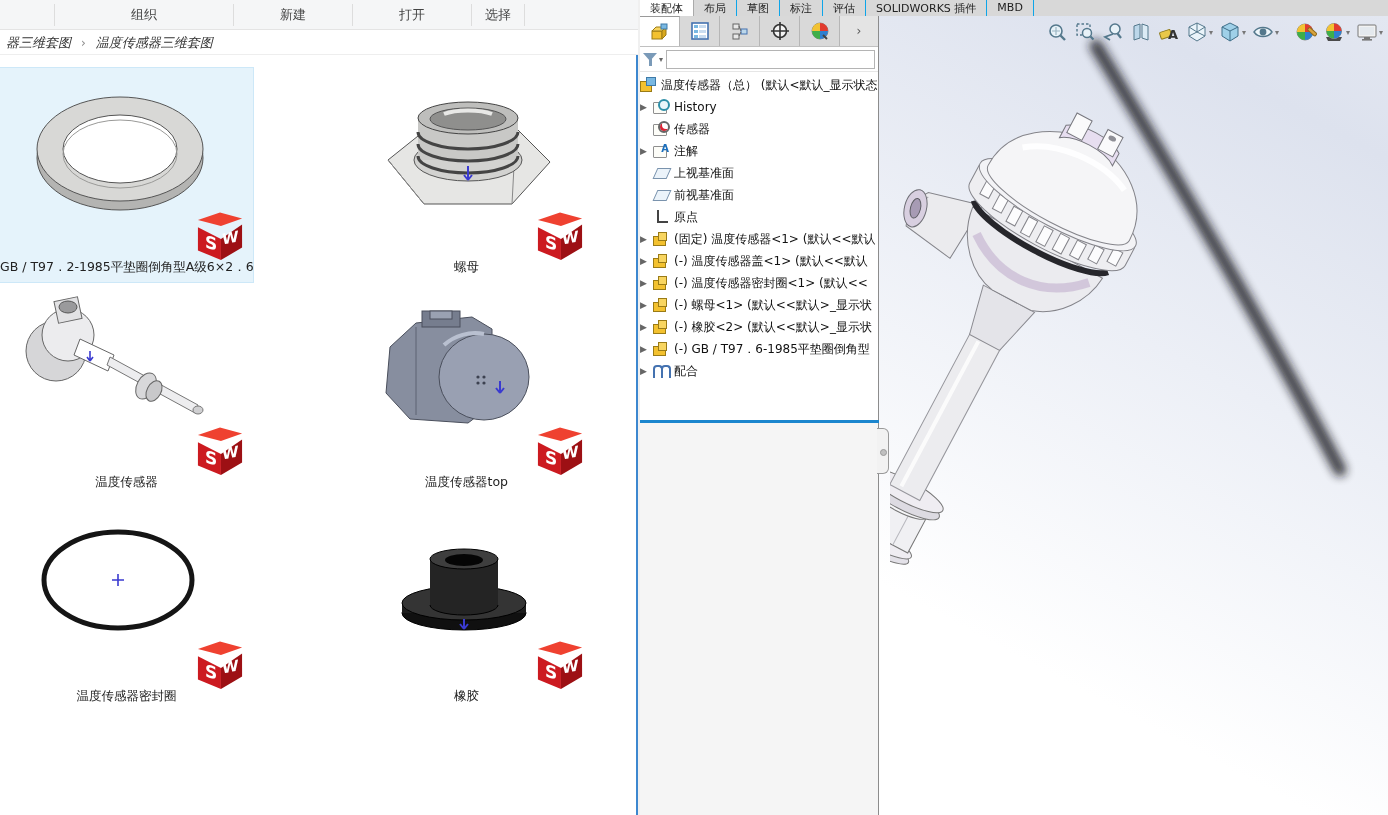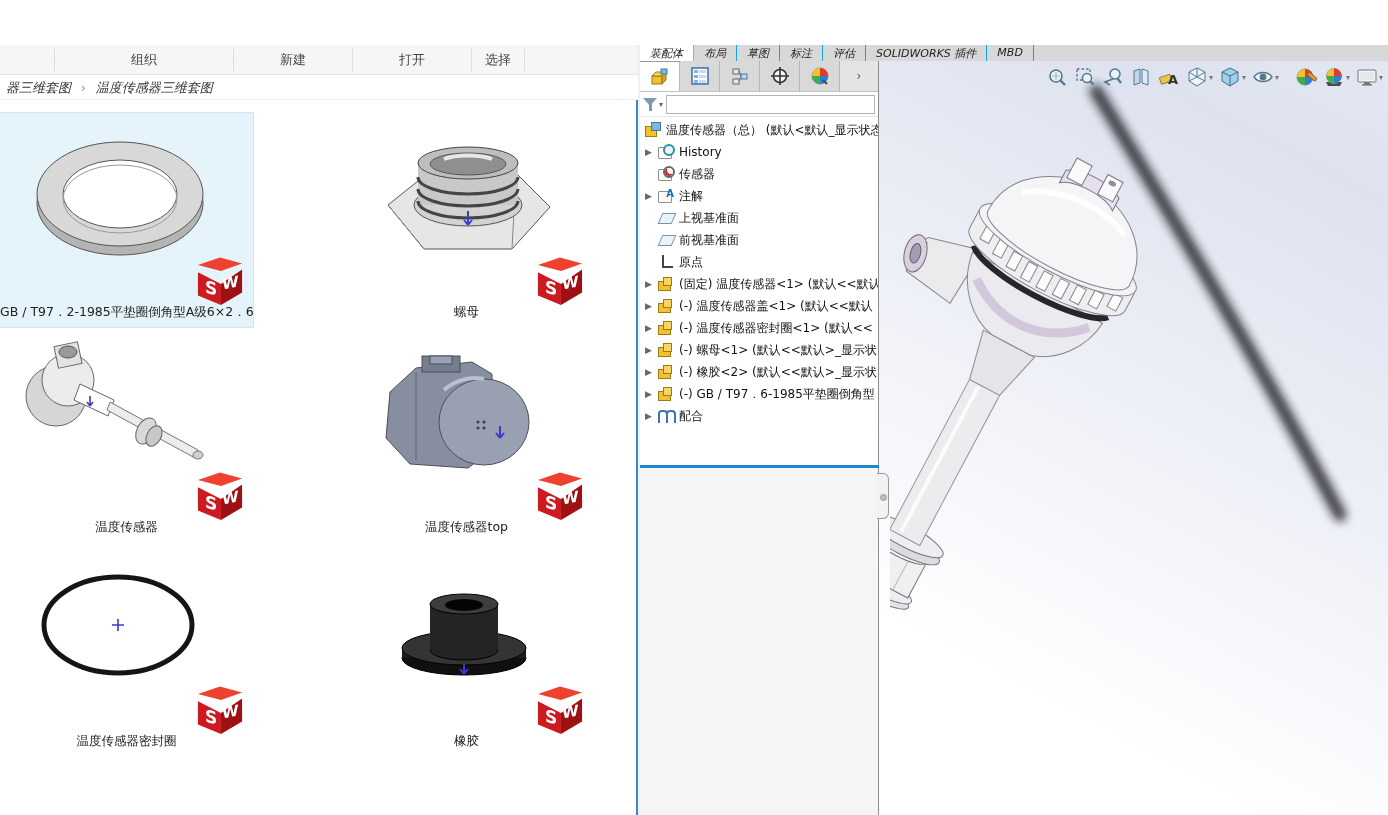--- a/index.html
+++ b/index.html
@@ -1,18 +1,18 @@
 <!DOCTYPE html>
 <html><head>
 <meta charset="utf-8">
 <style>
   * { margin:0; padding:0; box-sizing:border-box; }
   html,body { width:1388px; height:815px; overflow:hidden;
     font-family:"DejaVu Sans","Liberation Sans",sans-serif; }
-  .screen { position:relative; width:1388px; height:679px; background:#fde047;margin-top:45px; }
+  .screen { position:relative; width:1388px; height:679px; background:#fde047; }
 
   
   .explorer { position:absolute; left:0; top:0; width:640px; height:815px; background:#fff; }
   .exp-toolbar { position:absolute; left:0; top:0; width:640px; height:30px;
     background:#f5f6f7; border-bottom:1px solid #e4e4e4; display:flex; align-items:center;
     font-size:13px; color:#444; }
   .exp-tb-spacer { width:54px; height:100%; }
   .exp-sep { width:1px; height:22px; background:#ddd; }
   .exp-tb-item { flex:0 0 auto; text-align:center; cursor:default; padding:0 8px; }
   .w1{width:178px}.w2{width:118px}.w3{width:118px}.w4{width:52px}
@@ -42,21 +42,21 @@
     font-size:15px; transform:skewY(-12deg); }
 
   .exp-accent-border { position:absolute; left:636px; top:55px; width:2px; height:760px;
     background:#3c87cf; }
   .exp-right-edge { position:absolute; left:638px; top:0; width:2px; height:815px;
     background:#f0f0f0; }
 
   
   .sw-app { position:absolute; left:640px; top:0; width:748px; height:815px; background:#fff; }
   .cm-strip { position:absolute; left:0; top:0; width:748px; height:16px; background:#d8d8d8; }
-  .cm-tabs { position:absolute; left:0; top:0; height:16px; display:flex; font-size:11px; color:#222;font-style:italic; }
+  .cm-tabs { position:absolute; left:0; top:0; height:16px; display:flex; font-size:11px; color:#222; }
   .cm-tab { padding:1px 10px 0; border-right:1px solid #0ea5e9; background:#d8d8d8;
     white-space:nowrap; cursor:default; }
   .cm-tab.active { background:#fff; border-right:1px solid #aaa; }
 
   .viewport { position:absolute; left:0; top:16px; width:748px; height:799px;
     background:linear-gradient(28deg,#ffffff 30%,#eceff6 62%,#dde2ee 88%,#e3e7f1 100%); }
 
   
   .hud { position:absolute; top:4px; right:4px; display:flex; align-items:center; gap:4px; }
   .hud-btn { display:flex; align-items:center; padding:1px; }
@@ -74,21 +74,21 @@
   .fm-chevron { flex:1; display:flex; align-items:center; justify-content:center;
     color:#555; font-size:12px; }
   .fm-filter { height:25px; display:flex; align-items:center; padding:2px 3px;
     border-bottom:1px solid #e6e6e6; }
   .fm-filter-input { flex:1; height:19px; border:1px solid #b4b4b4; background:#fff;
     margin-left:3px; font-size:11px; padding:0 3px; }
   .f-caret { font-size:8px; color:#666; margin-left:1px; }
 
   .tree { padding-top:2px; }
   .trow { display:flex; align-items:center; height:22px; font-size:12px; color:#111;
-    white-space:nowrap; overflow:hidden; padding-left:5px; }
+    white-space:nowrap; overflow:hidden; }
   .arrow { width:13px; font-size:9px; color:#666; flex:0 0 auto; }
   .arrow.empty { visibility:hidden; }
   .tlabel { margin-left:4px; overflow:hidden; }
 
   .fm-blue-line { position:absolute; left:0; top:404px; width:239px; height:3px; background:#1b86ce; }
   .fm-below { position:absolute; left:0; top:407px; width:238px; height:392px; background:#f5f5f5; }
   .fm-splitter { position:absolute; left:237px; top:412px; width:12px; height:46px;
     background:#f2f2f2; border:1px solid #9a9a9a; border-left:none; border-radius:0 6px 6px 0; }
   .fm-splitter::after { content:""; position:absolute; left:3px; top:20px; width:5px; height:5px;
     border-radius:50%; background:#c0c0c0; border:1px solid #999; }

